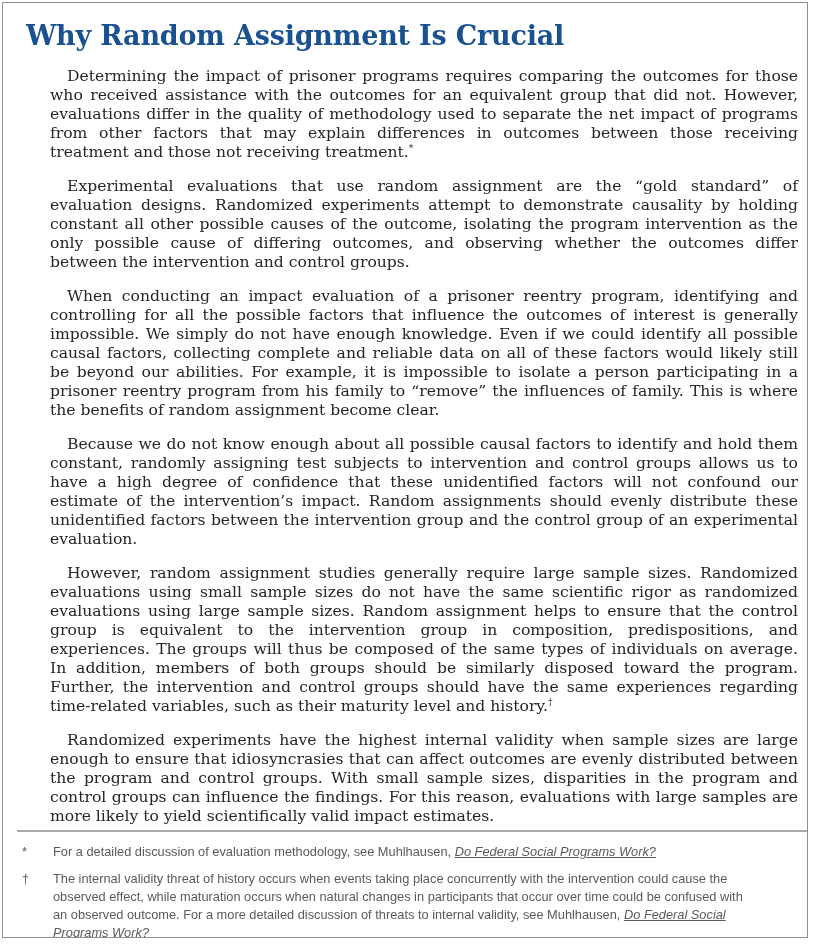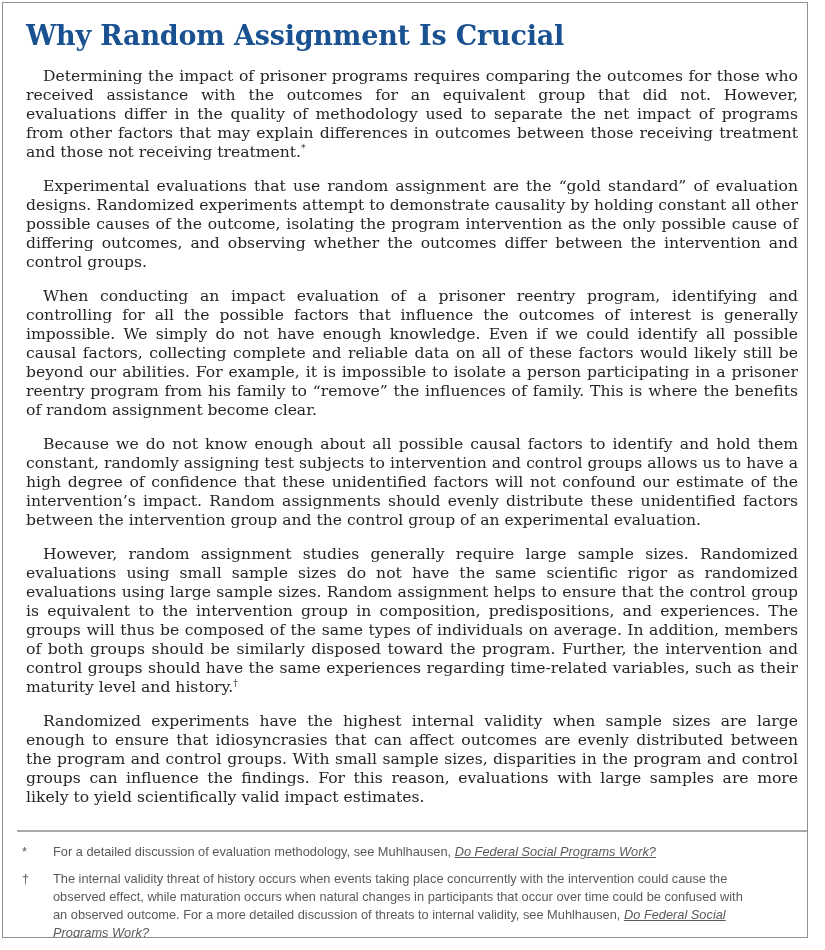--- a/index.html
+++ b/index.html
@@ -38,20 +38,21 @@
     margin:0 9px 0 23px;
     color:var(--body-ink);
   }
   .body-text p{
     margin-top:15px;
     font-size:15.6px;
     line-height:19px;
     text-align:justify;
     text-indent:17px;
     color:var(--body-ink);
+    margin-left:24px;
   }
   .body-text p sup{
     font-size:9px;
     line-height:0;
     vertical-align:super;
   }
   .footer{
     position:absolute;
     left:14px;
     top:827px;

